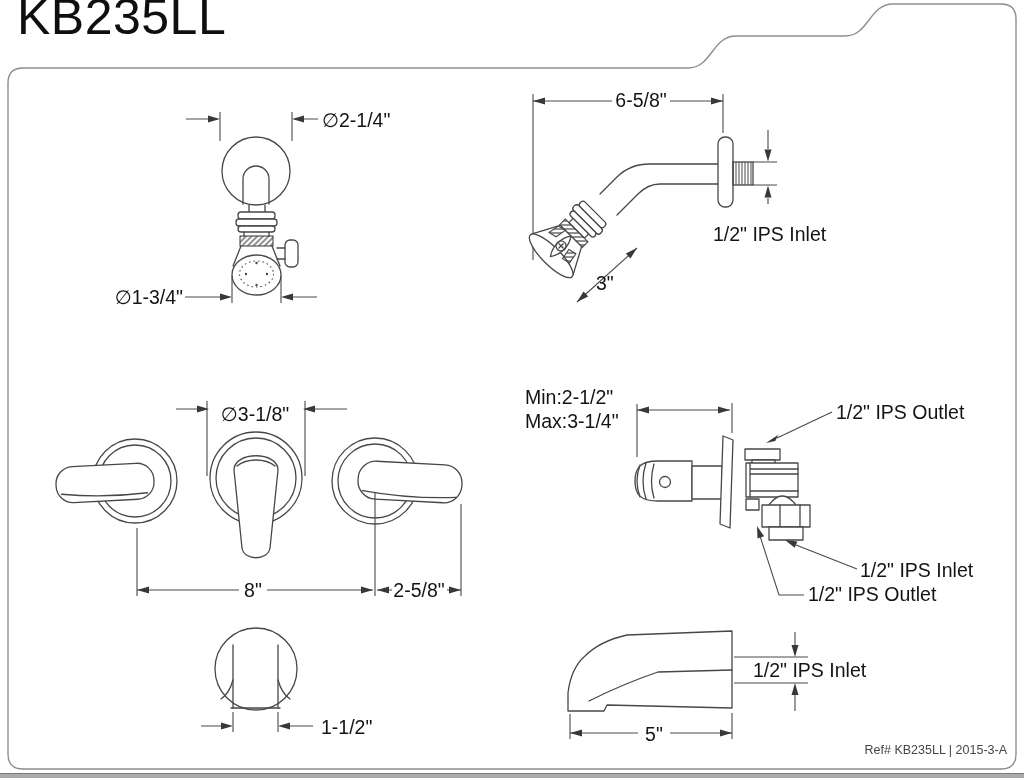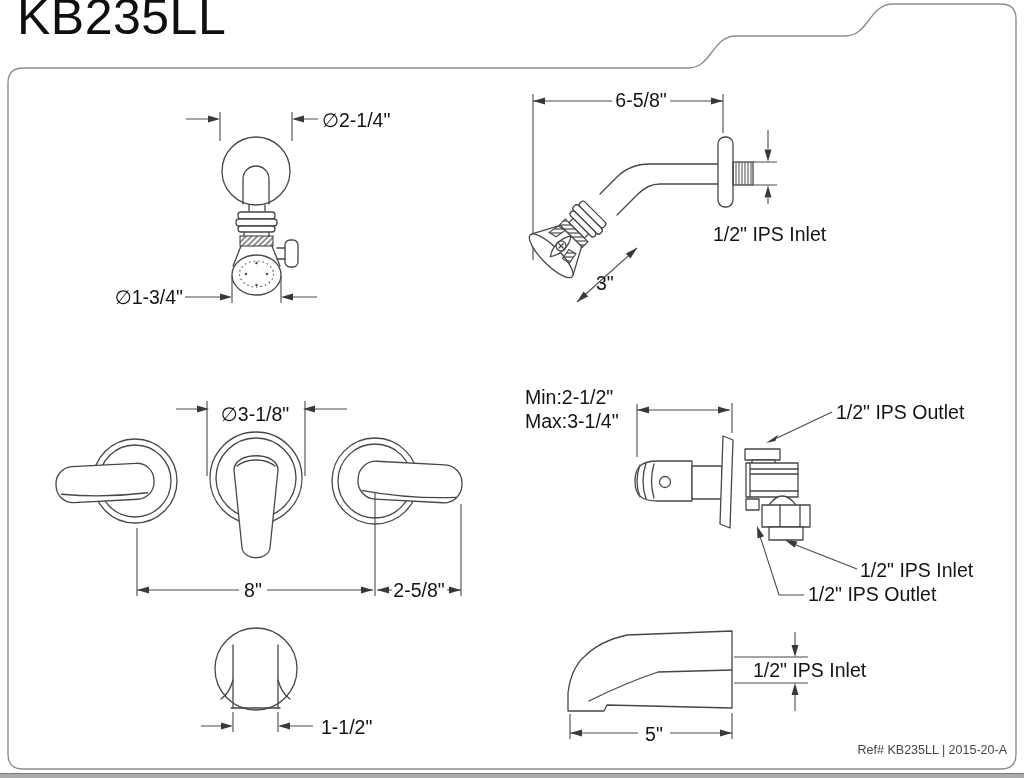--- a/index.html
+++ b/index.html
@@ -223,15 +223,15 @@
       <text x="753" y="677">1/2" IPS Inlet</text>
 
       <path class="dm" d="M570,714 V739 M732,713 V739"></path>
       <path class="dm" d="M570,733 H638 M670,733 H732"></path>
       <polygon class="ah" points="570,733 582,729.5 582,736.5"></polygon>
       <polygon class="ah" points="732,733 720,729.5 720,736.5"></polygon>
       <text x="654" y="741" text-anchor="middle">5"</text>
     </g>
   </svg>
 
-  <div class="ref">Ref# KB235LL | 2015-20-A</div>
+  <div class="ref">Ref# KB235LL | 2015-3-A</div>
   <div class="bottombar"></div>
 </div>
 
 </body></html>

